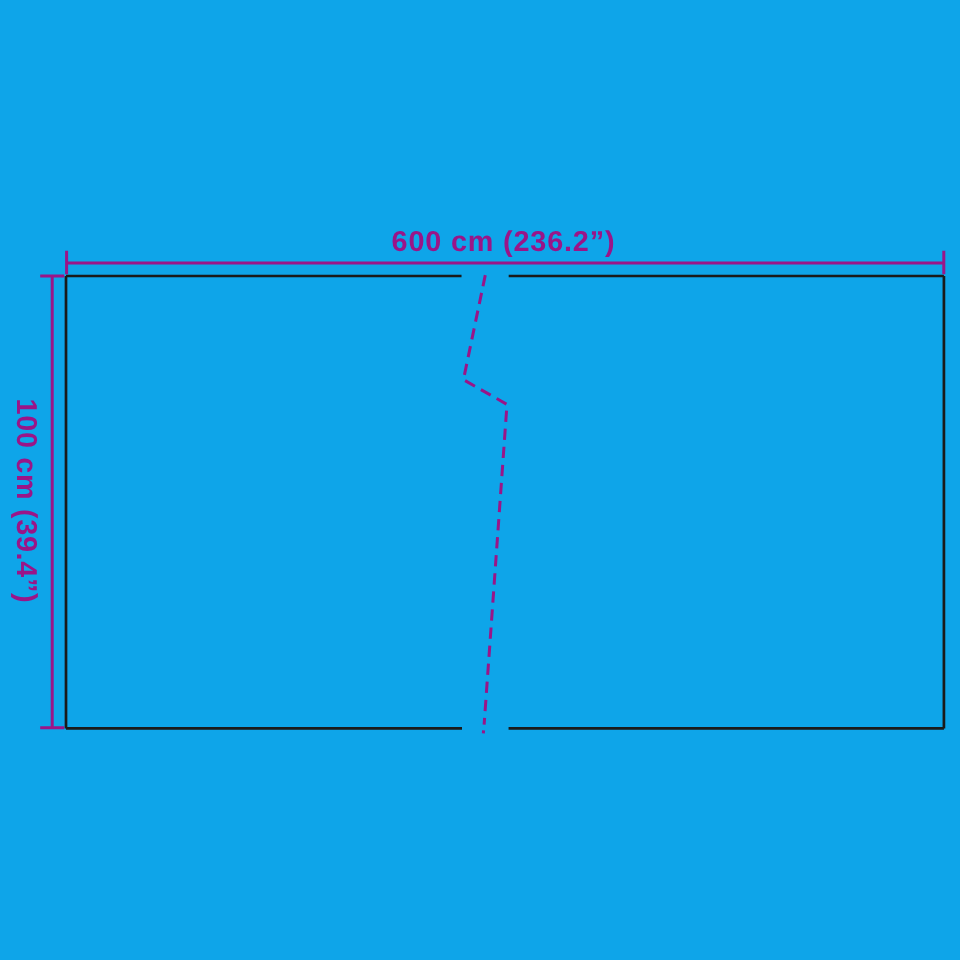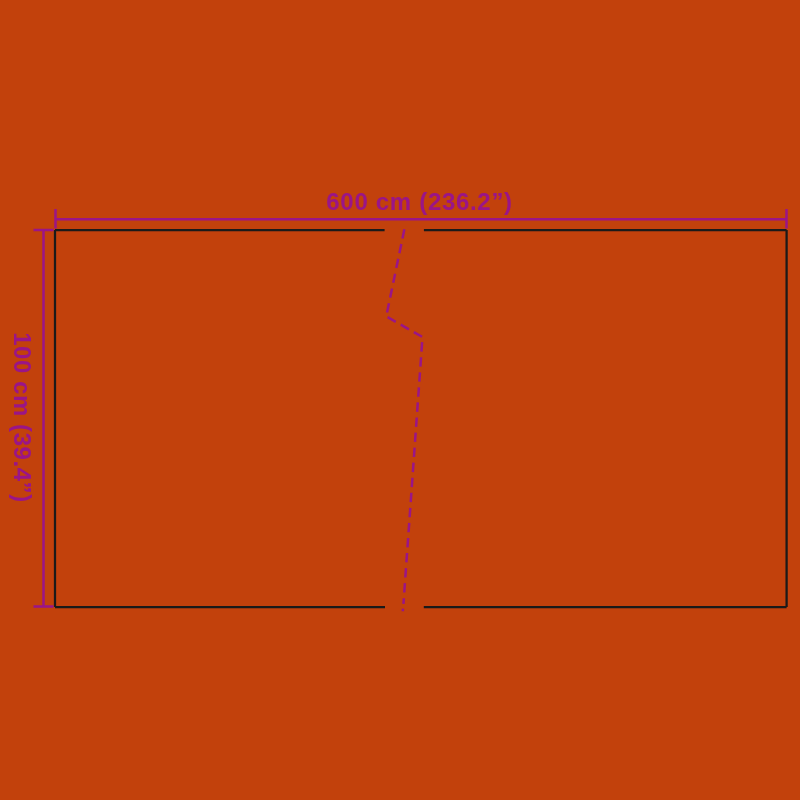--- a/index.html
+++ b/index.html
@@ -1,16 +1,16 @@
 <!DOCTYPE html>
 <html><head>
 <meta charset="utf-8">
 <style>
   html,body{margin:0;padding:0;background:#ffffff;}
-  .wrap{position:relative;width:800px;height:800px;overflow:hidden;background:#c2410c;}
+  .wrap{position:relative;width:800px;height:800px;overflow:hidden;background:#0ea5e9;}
   svg{position:absolute;left:0;top:0;}
   text{font-family:"Liberation Sans", sans-serif;font-weight:bold;}
 </style>
 </head>
 <body>
 <div class="wrap">
 <svg width="800" height="800" viewBox="0 0 800 800">
 
   <path d="M55,230 H384.6 M423.9,230 H786.6 M55,607 H385 M423.8,607 H786.6 M55,230 V607 M786.6,230 V607" fill="none" stroke="#1a1a1a" stroke-width="2.25"></path>
 

